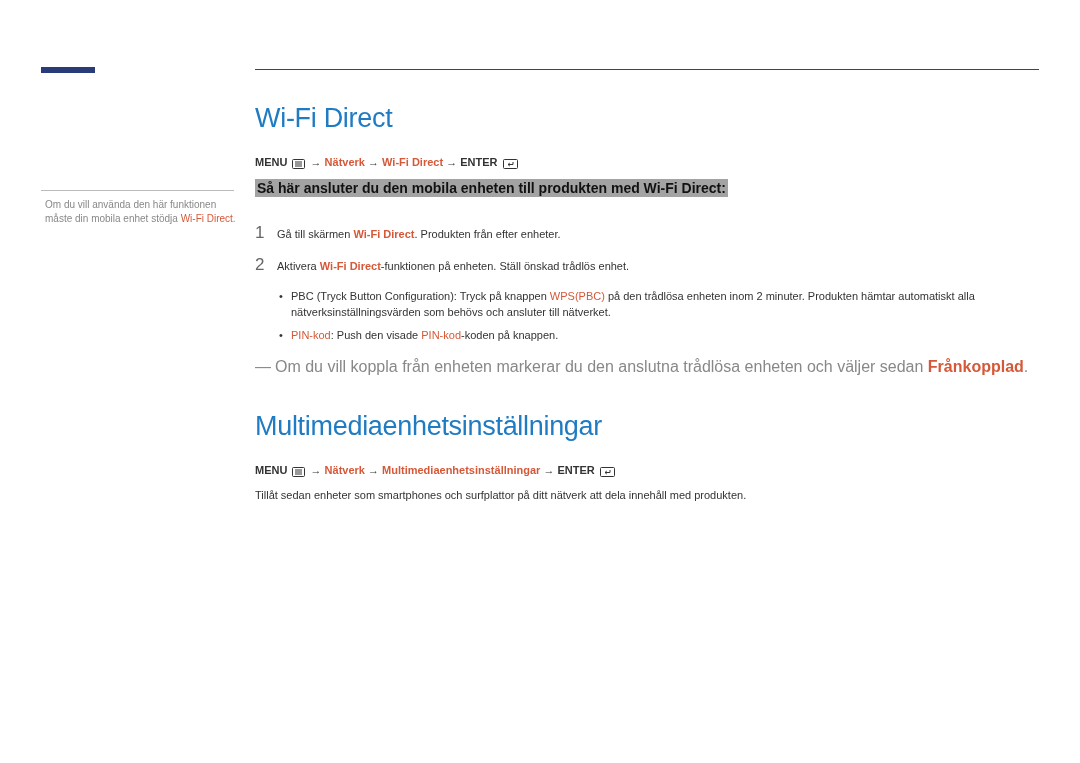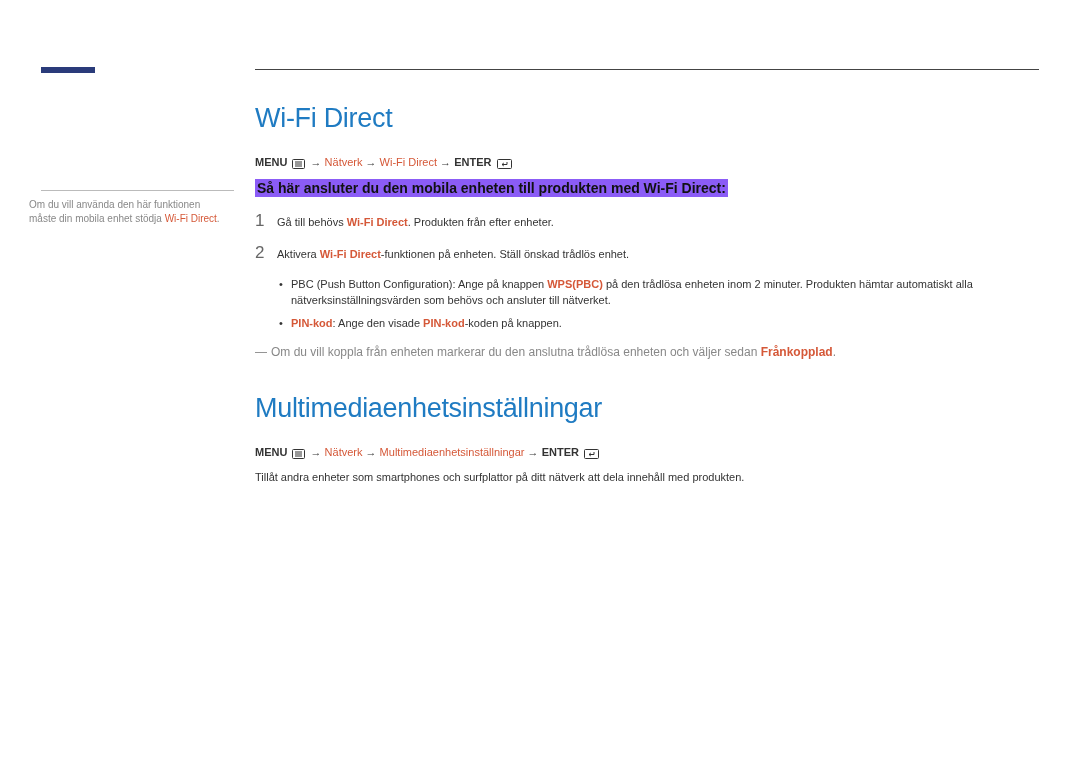--- a/index.html
+++ b/index.html
@@ -28,21 +28,21 @@
   }
   .side-rule {
     position: absolute;
     left: 41px;
     top: 190px;
     width: 193px;
     border-top: 1px solid #bbb;
   }
   .sidebar-note {
     position: absolute;
-    left: 29px;
+    left: 45px;
     top: 198px;
     width: 193px;
     font-size: 10px;
     color: #888;
     line-height: 1.4;
   }
   .sidebar-note .red { color: #d55838; }
   .main {
     position: absolute;
     left: 255px;
@@ -55,40 +55,40 @@
     font-size: 27px;
     margin-bottom: 22px;
     letter-spacing: -0.3px;
   }
   .menu-path {
     font-size: 11px;
     font-weight: 700;
     color: #333;
     margin-bottom: 10px;
   }
-  .menu-path .red { color: #d55838; font-weight: 400; margin-top: 28px; }
+  .menu-path .red { color: #d55838; font-weight: 700; margin-top: 28px; }
   .menu-path .icon {
     display: inline-block;
     vertical-align: middle;
     margin: 0 2px;
   }
   .para {
     font-size: 11px;
     color: #333;
     line-height: 1.5;
     margin-bottom: 18px;
   }
   .highlight-head {
     display: inline-block;
-    background: #8b5cf6;
+    background: #a3a3a3;
     color: #111;
     font-weight: 700;
     font-size: 14px;
     padding: 1px 2px;
-    margin-bottom: 14px;
+    margin-bottom: 26px;
   }
   .step {
     display: flex;
     align-items: flex-start;
     margin-bottom: 12px;
   }
   .step .num {
     color: #666;
     font-size: 17px;
     font-weight: 400;
@@ -116,23 +116,23 @@
     padding-left: 14px;
     margin-bottom: 6px;
   }
   ul.bullets li::before {
     content: "•";
     position: absolute;
     left: 2px;
     top: 0;
     color: #333;
   }
-  ul.bullets .red { color: #d55838; font-weight: 700; }
+  ul.bullets .red { color: #d55838; font-weight: 400; }
   .footnote {
-    font-size: 12px;
+    font-size: 16px;
     color: #888;
     line-height: 1.5;
     margin-bottom: 28px;
     margin-left: 0;
   }
   .footnote .dash { color:#888; margin-right:4px;}
   .footnote .red { color: #d55838; font-weight: 700; }
   .section2 { margin-top: 32px; }
   svg { display: inline-block; vertical-align: -2px; }
 </style>
@@ -171,37 +171,37 @@
   </div>
 
 
   <div>
     <span class="highlight-head">Så här ansluter du den mobila enheten till produkten med Wi-Fi Direct:</span>
   </div>
 
   <div class="step">
     <div class="num">1</div>
     <div class="txt">
-      <span>Gå till behövs </span><span class="red">Wi-Fi Direct</span><span>. Produkten från efter enheter.</span>
+      <span>Gå till skärmen </span><span class="red">Wi-Fi Direct</span><span>. Produkten från efter enheter.</span>
     </div>
   </div>
 
   <div class="step">
     <div class="num">2</div>
     <div class="txt">
       <span>Aktivera </span><span class="red">Wi-Fi Direct</span><span>-funktionen på enheten. Ställ önskad trådlös enhet.</span>
     </div>
   </div>
 
   <ul class="bullets">
     <li>
-      <span>PBC (Push Button Configuration): Ange på knappen </span><span class="red">WPS(PBC)</span><span> på den trådlösa enheten inom 2 minuter. Produkten hämtar automatiskt alla nätverksinställningsvärden som behövs och ansluter till nätverket.</span>
+      <span>PBC (Tryck Button Configuration): Tryck på knappen </span><span class="red">WPS(PBC)</span><span> på den trådlösa enheten inom 2 minuter. Produkten hämtar automatiskt alla nätverksinställningsvärden som behövs och ansluter till nätverket.</span>
     </li>
     <li>
-      <span class="red">PIN-kod</span><span>: Ange den visade </span><span class="red">PIN-kod</span><span>-koden på knappen.</span>
+      <span class="red">PIN-kod</span><span>: Push den visade </span><span class="red">PIN-kod</span><span>-koden på knappen.</span>
     </li>
   </ul>
 
   <p class="footnote">
     <span class="dash">―</span><span>Om du vill koppla från enheten markerar du den anslutna trådlösa enheten och väljer sedan </span><span class="red">Frånkopplad</span><span>.</span>
   </p>
 
   <div class="section2">
     <h1>Multimediaenhetsinställningar</h1>
 
@@ -217,16 +217,16 @@
       </span>
       <span> → </span><span class="red">Nätverk</span><span> → </span><span class="red">Multimediaenhetsinställningar</span><span> → </span><span>ENTER</span>
       <span class="icon">
         <svg width="15" height="10" viewBox="0 0 15 10">
             <rect x="0.5" y="0.5" width="14" height="9" rx="1" fill="none" stroke="#333" stroke-width="1"></rect>
             <path d="M10 3 L10 5.5 L5 5.5 M6.8 4 L5 5.5 L6.8 7" fill="none" stroke="#333" stroke-width="1"></path>
           </svg>
       </span>
     </div>
 
-    <p class="para">Tillåt andra enheter som smartphones och surfplattor på ditt nätverk att dela innehåll med produkten.</p>
+    <p class="para">Tillåt sedan enheter som smartphones och surfplattor på ditt nätverk att dela innehåll med produkten.</p>
   </div>
 
 </div>
 
 </body></html>

